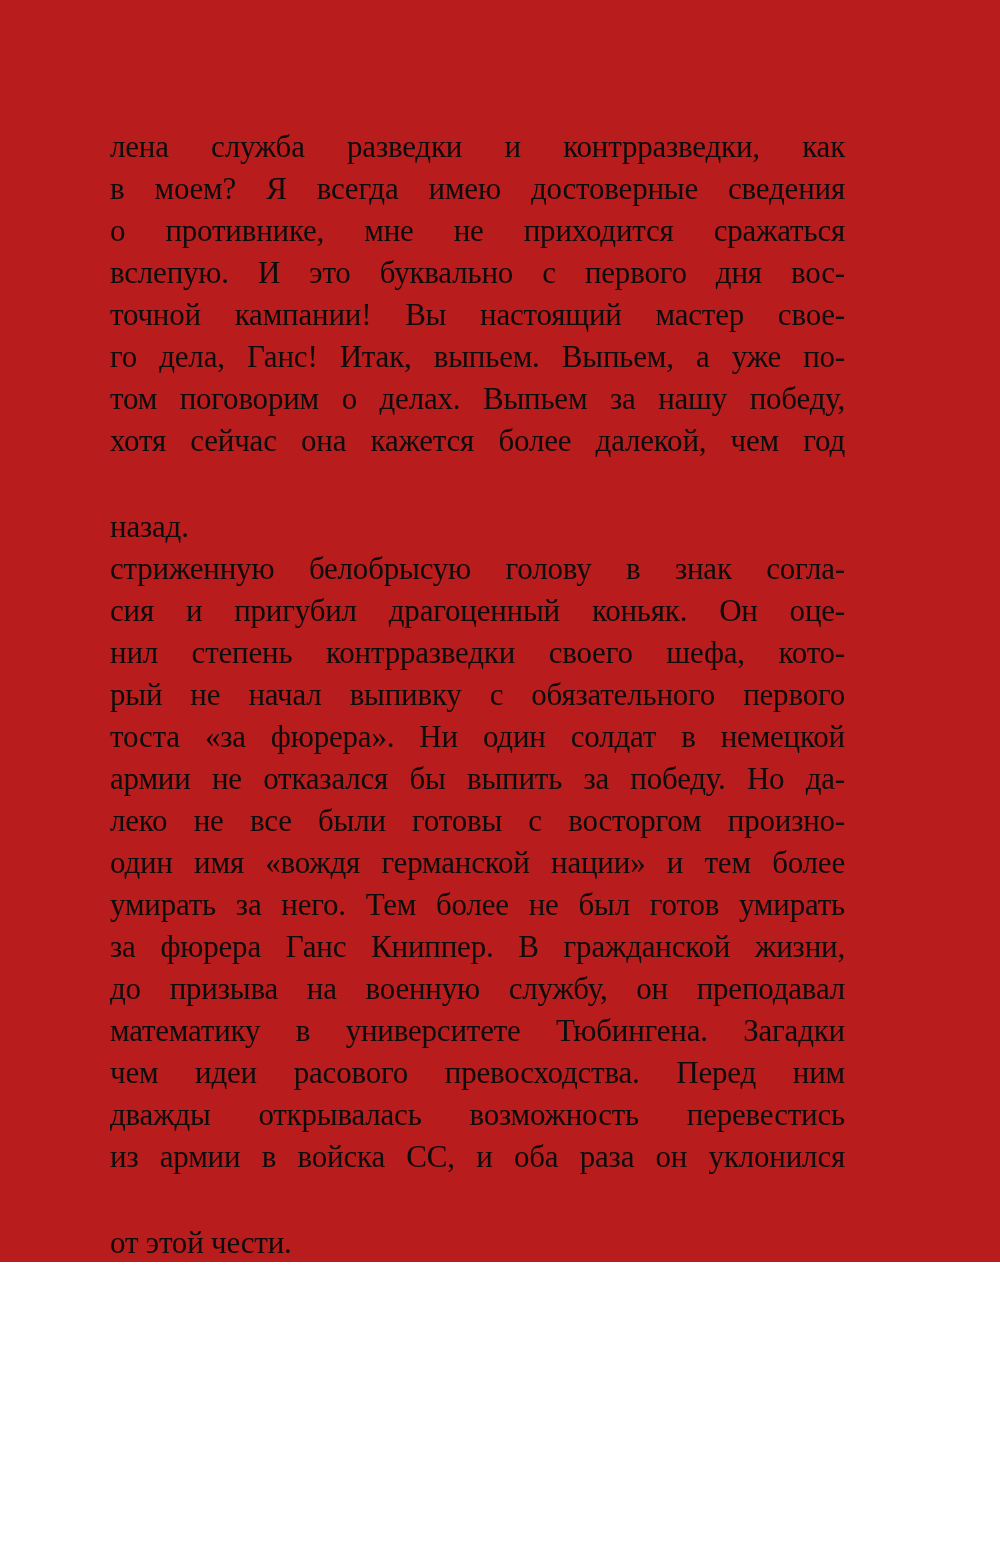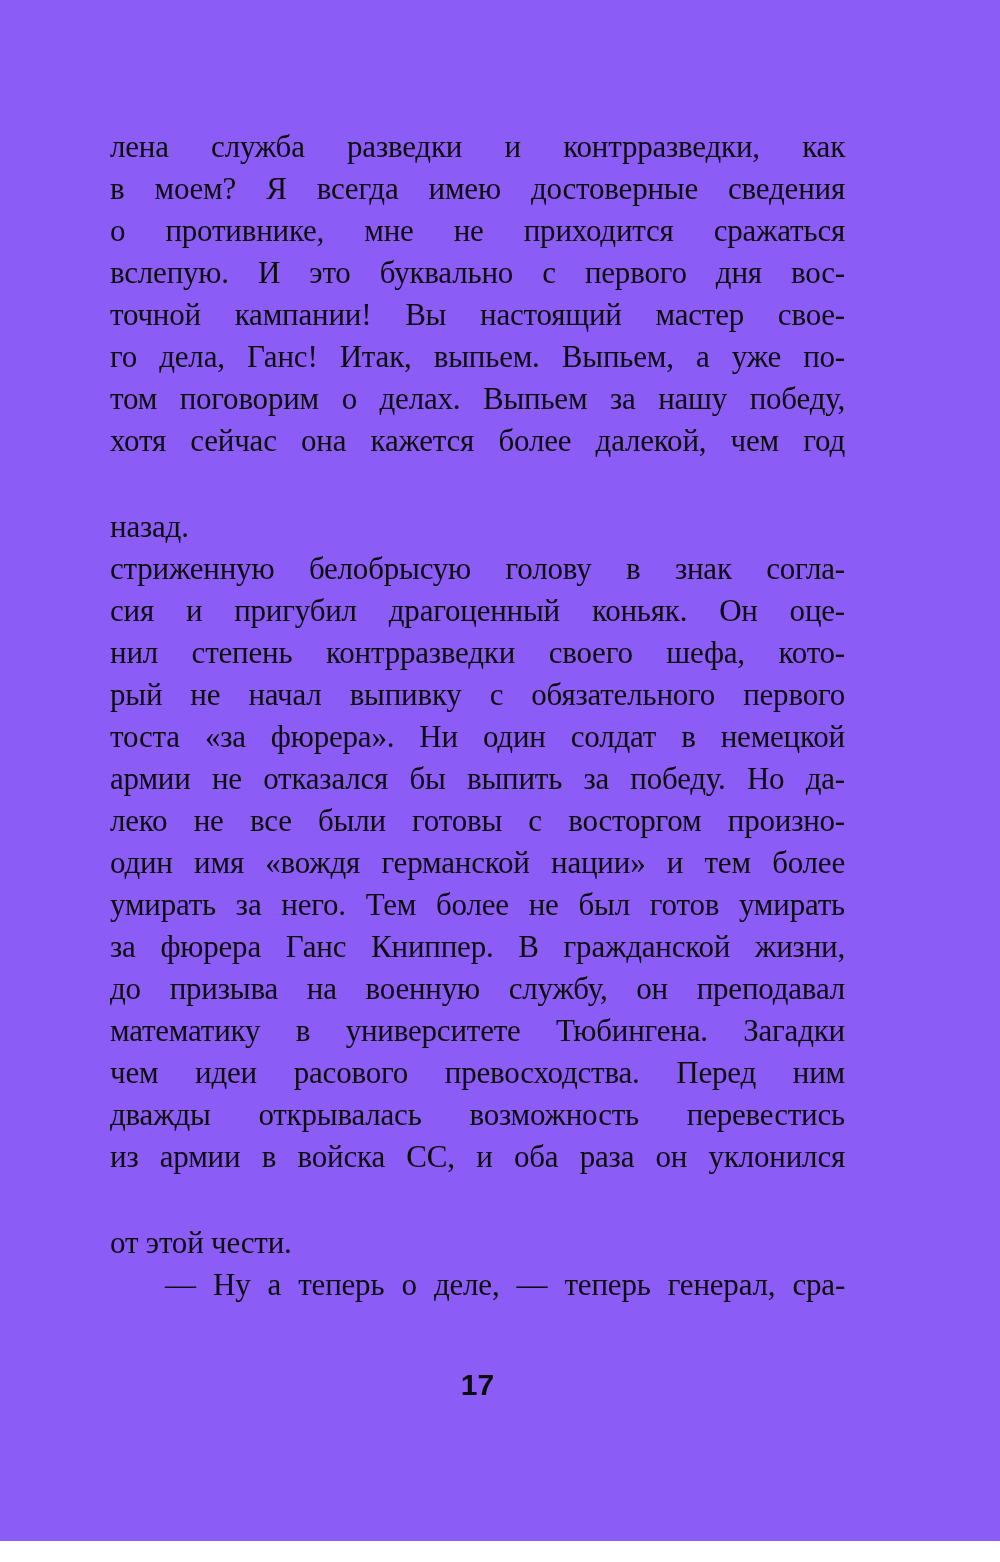--- a/index.html
+++ b/index.html
@@ -3,22 +3,22 @@
 <meta charset="utf-8">
 <style>
   html, body {
     margin: 0;
     padding: 0;
     background: #ffffff;
   }
   .book-page {
     position: relative;
     width: 1000px;
-    height: 1541px;
-    background: #8b5cf6;
+    height: 1262px;
+    background: #b91c1c;
     overflow: hidden;
   }
   .text-block {
     position: absolute;
     left: 110px;
     top: 126px;
     width: 735px;
   }
   .paragraph {
     margin: 0;

